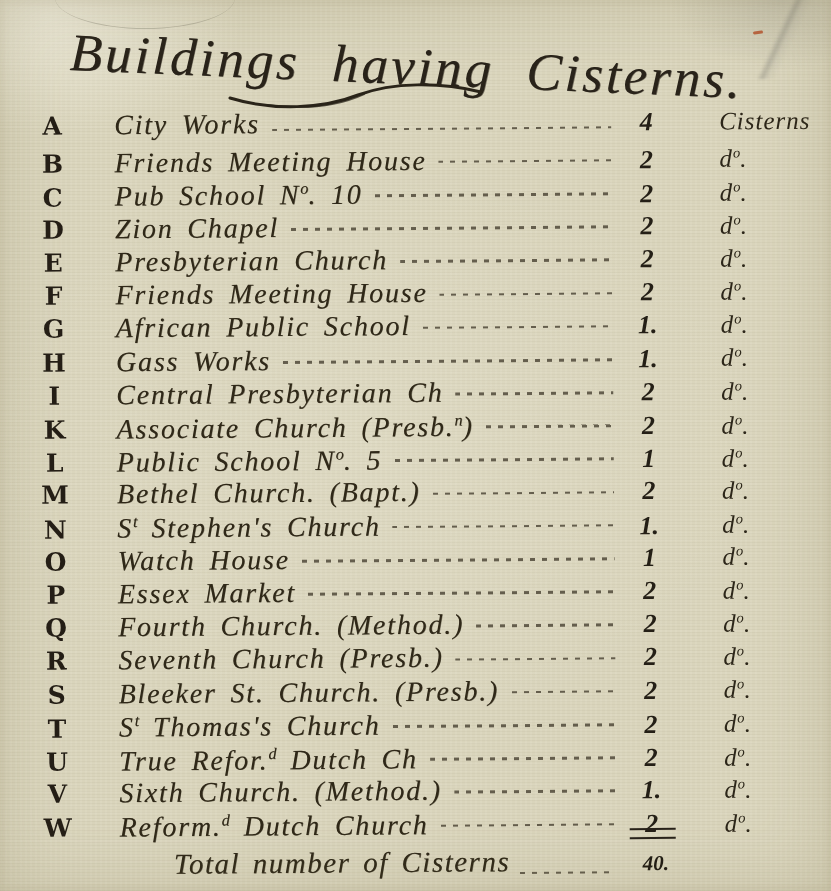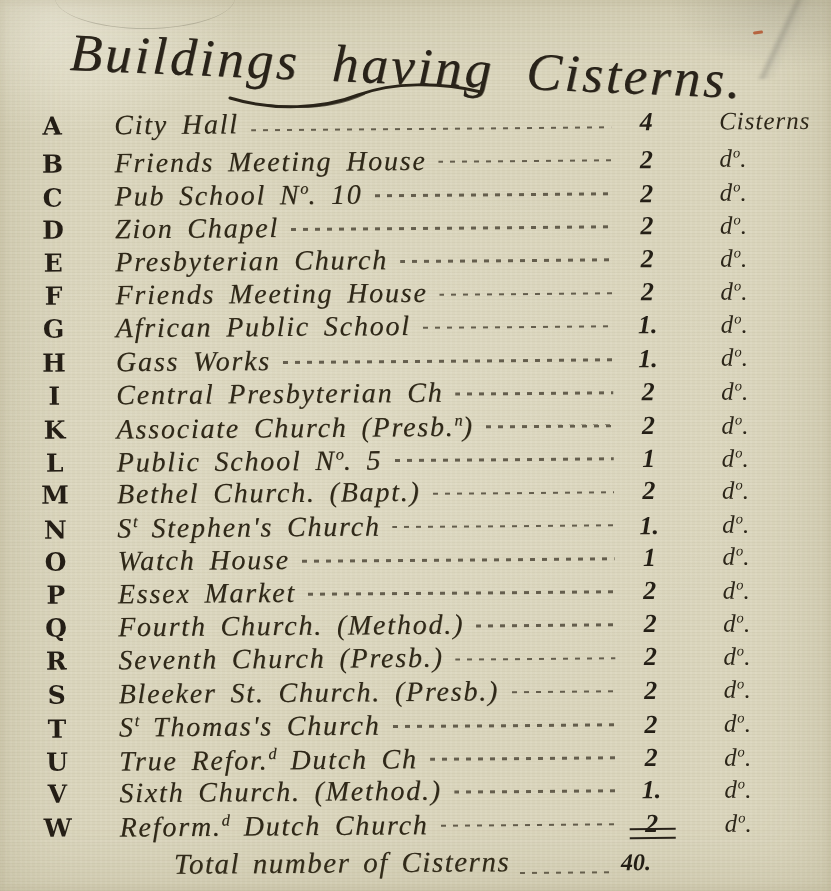--- a/index.html
+++ b/index.html
@@ -51,22 +51,22 @@
   .sum-rule::after{content:'';position:absolute;left:5px;right:3px;bottom:1px;height:7px;
     border-top:2.5px solid #28221a;border-bottom:2.5px solid #28221a;}
   
   .total-row{display:flex;align-items:baseline;height:48px;margin-top:3px;}
   .total-row span{line-height:46px;}
   .total-label{margin-left:168px;white-space:nowrap;flex:none;
     font-style:italic;font-size:29px;letter-spacing:1.5px;word-spacing:4px;color:#2f2818;
     text-shadow:.4px .2px 0 rgba(47,40,24,.45);}
   .total-leader{flex:1;height:2.6px;align-self:flex-end;margin:0 6px 12px 10px;opacity:.8;
     background:repeating-linear-gradient(90deg,#474031 0 5px, transparent 5px 12px);}
-  .total-value{width:70px;flex:none;
-    font-style:italic;font-weight:700;font-size:24px;color:#1f1a12;}
+  .total-value{width:70px;flex:none;text-align:center;
+    font-style:italic;font-weight:700;font-size:21px;color:#1f1a12;}
   .unit-spacer{width:146px;flex:none;}
 </style>
 </head>
 <body>
 
 <div class="paper">
 
   <div class="crease-arc"></div>
   <div class="crease-tr"></div>
   <div class="red-speck"></div>
@@ -75,21 +75,21 @@
 
   <svg class="flourish" width="255" height="30" viewBox="0 0 255 30">
     <path d="M2 16 C 45 29, 95 27, 130 13 C 165 0, 212 0, 253 10" fill="none" stroke="#2a2419" stroke-width="3" stroke-linecap="round"></path>
     <path d="M40 23 C 80 28, 112 23, 136 12" fill="none" stroke="#2a2419" stroke-width="2.2" stroke-linecap="round" opacity="0.75"></path>
   </svg>
 
   <div class="table">
     <div>
         <div class="row">
           <span class="letter">A</span>
-          <span class="name">City Hall</span>
+          <span class="name">City Works</span>
           <span class="leader"></span>
           <span class="count">4</span>
           <span class="unit">Cisterns</span>
         </div>
         <div class="row">
           <span class="letter">B</span>
           <span class="name">Friends Meeting House</span>
           <span class="leader"></span>
           <span class="count">2</span>
           <span class="unit">d<sup>o</sup>.</span>

